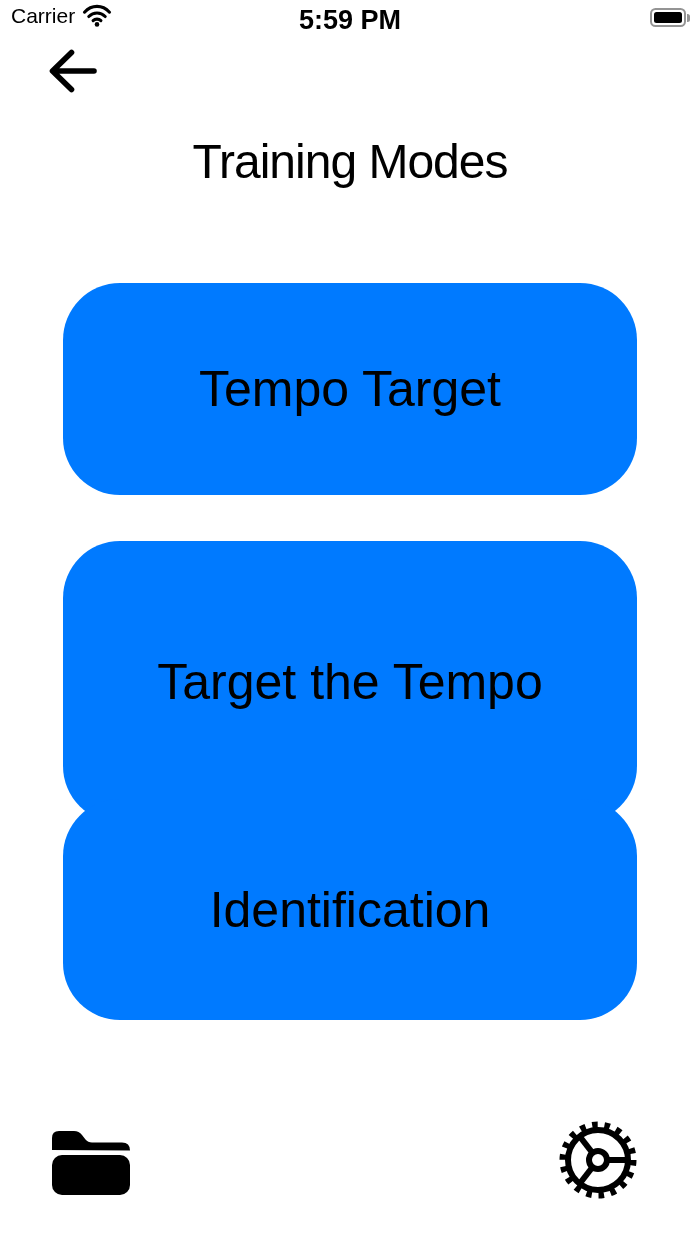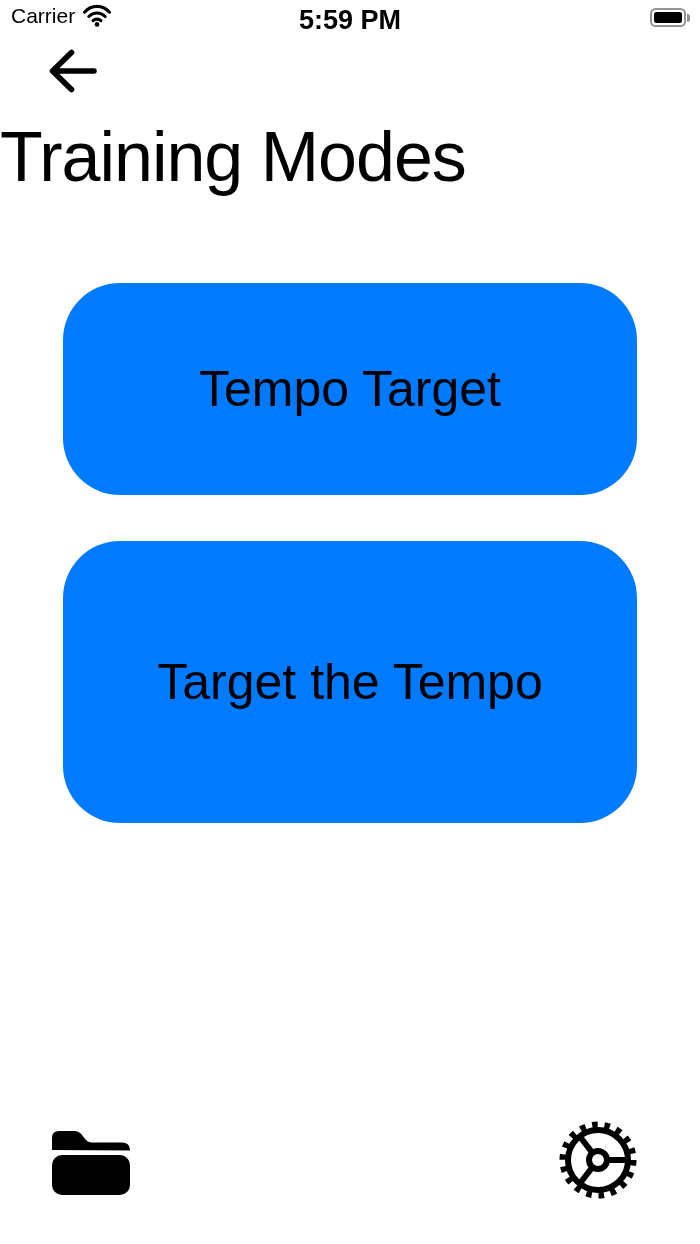--- a/index.html
+++ b/index.html
@@ -44,22 +44,23 @@
   
   .back-btn {
     position: absolute; left: 44px; top: 46px;
     width: 56px; height: 52px;
     background: none; border: none; padding: 3px; cursor: pointer;
     display: flex; align-items: center; justify-content: center;
   }
 
   
   .title {
-    position: absolute; top: 122px; left: 0; right: 0; margin: 0;
-    font-size: 70px; font-weight: 400; line-height: 1;
+    position: absolute; top: 122px; left: 0; right: 0; margin: 16px;
+    text-align: center;
+    font-size: 48px; font-weight: 400; line-height: 1;
     letter-spacing: -1px;
   }
 
   
   .mode-btn {
     position: absolute; left: 63px; width: 574px;
     background: var(--accent, #007AFF);
     border: none; border-radius: 57px;
     font-family: inherit; font-size: 50px; font-weight: 400; color: #000;
     display: flex; align-items: center; justify-content: center;
@@ -108,20 +109,21 @@
       <svg width="49" height="44" viewBox="0 0 49 44">
         <path d="M46 22 H6 M23.5 3.5 L4.5 22 L23.5 40.5" fill="none" stroke="#000" stroke-width="5.6" stroke-linecap="round" stroke-linejoin="round"></path>
       </svg>
     </span>
   </button>
 
   <h1 class="title">Training Modes</h1>
 
   <button class="mode-btn btn-1">Tempo Target</button>
   <button class="mode-btn btn-2">Target the Tempo</button>
+  <button class="mode-btn btn-3">Identification</button>
 
   <button class="footer-btn folder-btn">
     <span>
       <svg width="78" height="66" viewBox="0 0 78 66">
         <path d="M0 21 V9 Q0 2 7 2 H22 Q27 2 30 6 L33.5 10.5 Q36 13.5 40 13.5 H70 Q78 13.5 78 21.5 Z" fill="#000"></path>
         <rect x="0" y="26" width="78" height="40" rx="10" fill="#000"></rect>
       </svg>
     </span>
   </button>
 

